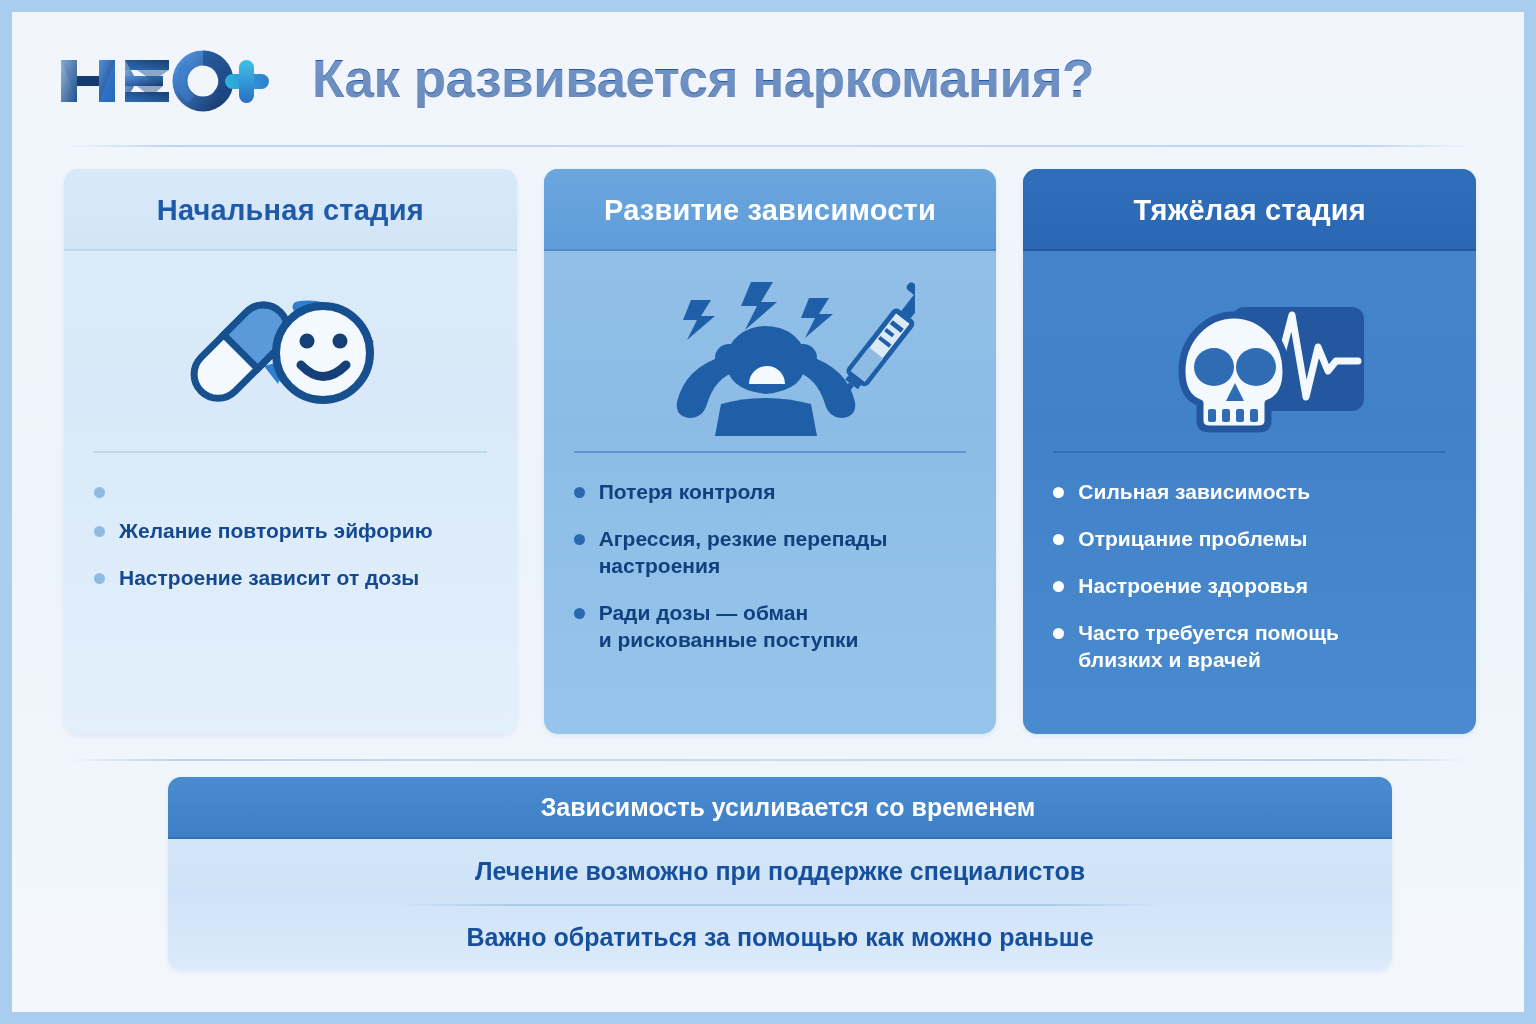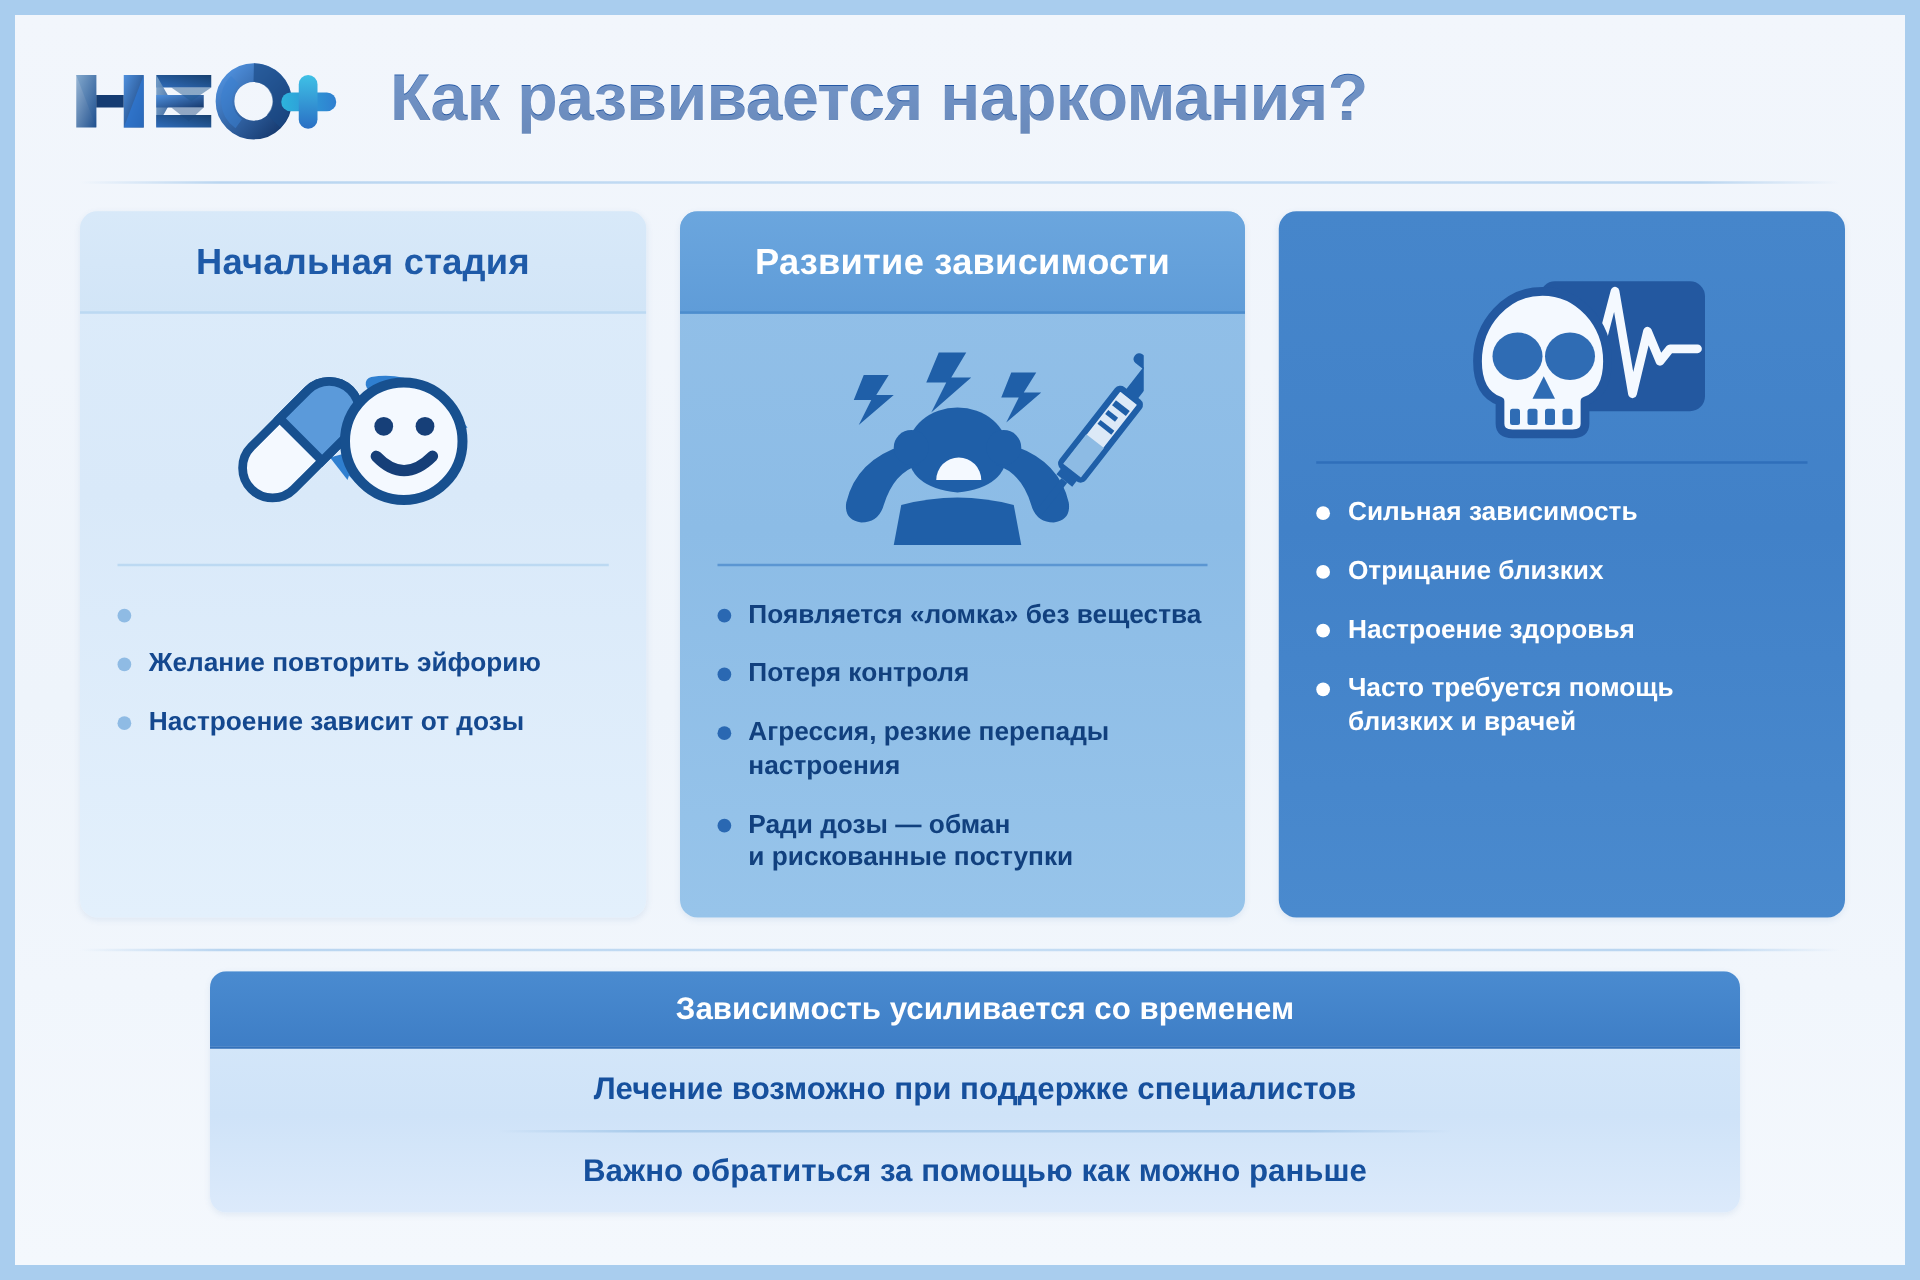--- a/index.html
+++ b/index.html
@@ -297,40 +297,37 @@
               <rect x="222" y="6" width="34" height="9" rx="4" fill="#1f5fa8"></rect>
               <rect x="231" y="116" width="16" height="8" fill="#1f5fa8"></rect>
               <rect x="236" y="124" width="6" height="34" fill="#1f5fa8"></rect>
             </g>
           </svg>
         </div>
         <div class="mid-rule"></div>
         <div class="bullets">
           <div class="bullet">
             <span class="dot"></span>
-            <span class="btext">Появляется «ломка» без вещества</span>
-          </div>
-          <div class="bullet">
-            <span class="dot"></span>
             <span class="btext">Потеря контроля</span>
           </div>
           <div class="bullet">
             <span class="dot"></span>
             <span class="btext">Агрессия, резкие перепады настроения</span>
           </div>
           <div class="bullet">
             <span class="dot"></span>
             <span class="btext">Ради дозы — обман
 и рискованные поступки</span>
           </div>
         </div>
       </div>
     </div>
 
     <div class="card c3">
+      <div class="card-hd">Тяжёлая стадия</div>
       <div class="card-body">
         <div class="icon-wrap">
           <svg width="260" height="165" viewBox="0 0 260 165" aria-label="skull and ECG">
 
             <rect x="112" y="38" width="132" height="104" rx="12" fill="#2358a0"></rect>
             <path d="M122 92 H150 L160 92 L172 46 L186 128 L198 78 L208 102 L216 92 H238" fill="none" stroke="#f4f9ff" stroke-width="7" stroke-linejoin="round" stroke-linecap="round"></path>
 
             <g stroke="#2358a0" stroke-width="7" stroke-linejoin="round">
               <path d="M62 102 A52 56 0 0 1 166 102 Q166 128 148 134 L148 152 Q148 160 138 160 L90 160 Q80 160 80 152 L80 134 Q62 128 62 102 Z" fill="#f4f9ff"></path>
             </g>
@@ -346,21 +343,21 @@
           </svg>
         </div>
         <div class="mid-rule"></div>
         <div class="bullets">
           <div class="bullet">
             <span class="dot"></span>
             <span class="btext">Сильная зависимость</span>
           </div>
           <div class="bullet">
             <span class="dot"></span>
-            <span class="btext">Отрицание близких</span>
+            <span class="btext">Отрицание проблемы</span>
           </div>
           <div class="bullet">
             <span class="dot"></span>
             <span class="btext">Настроение здоровья</span>
           </div>
           <div class="bullet">
             <span class="dot"></span>
             <span class="btext">Часто требуется помощь
 близких и врачей</span>
           </div>

